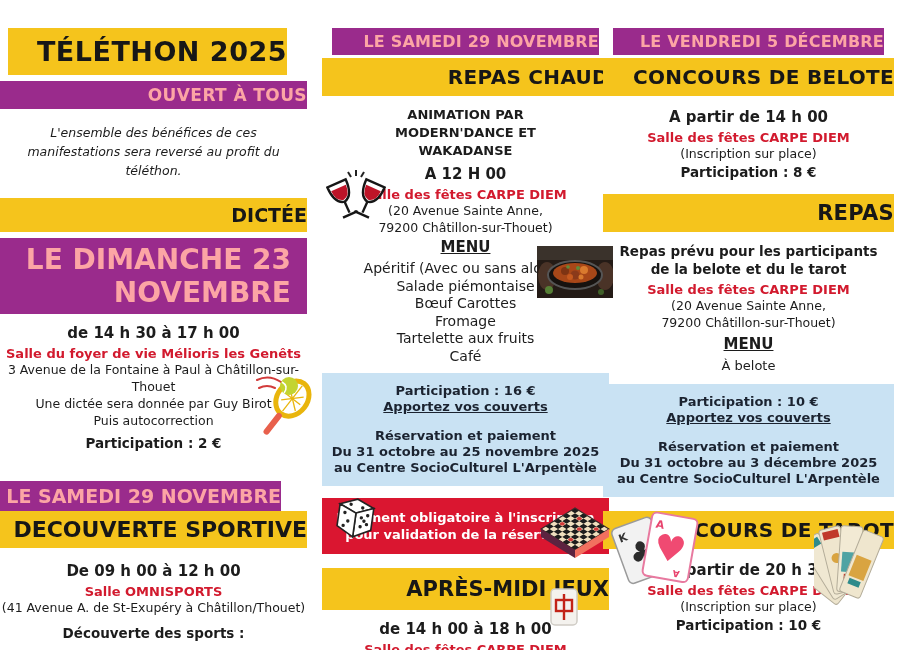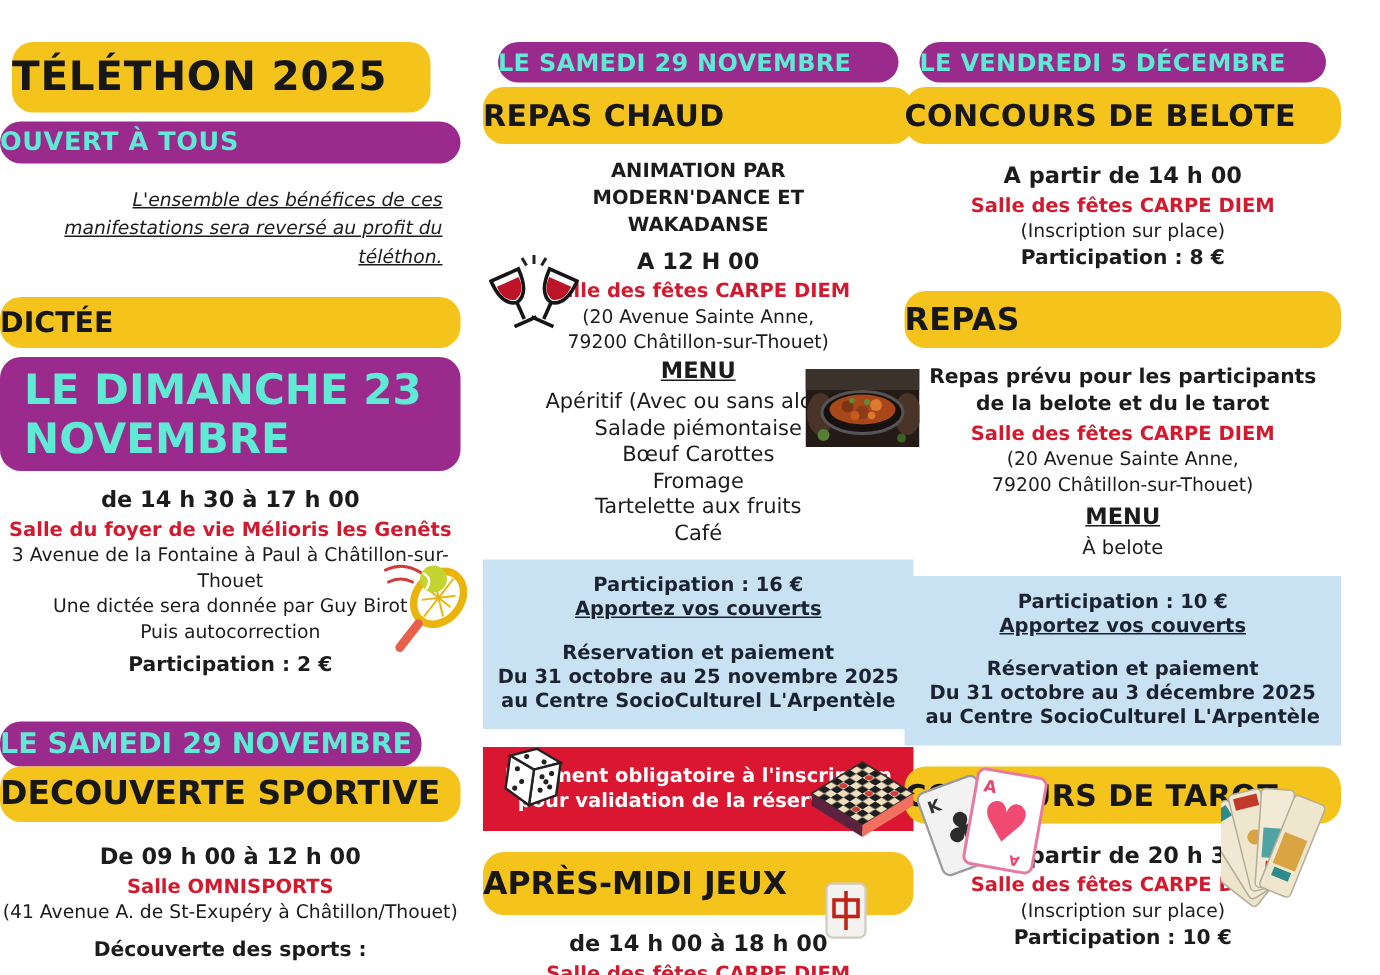--- a/index.html
+++ b/index.html
@@ -5,26 +5,26 @@
   html,body{margin:0;padding:0;background:#fff;}
   .page{
     position:relative;width:920px;height:650px;overflow:hidden;background:#fff;
     font-family:"DejaVu Sans","Liberation Sans",sans-serif;color:#1c1c1c;
     --yellow:#F5C41C; --purple:#9A2B8C; --red-text:#D21A2E; --red-box:#DA1630; --blue-box:#C9E2F3;
   }
   .col{position:absolute;top:0;height:650px;}
   .col-left{left:0;width:307px;}
   .col-mid{left:322px;width:287px;}
   .col-right{left:603px;width:291px;}
-  .banner{font-weight:bold;text-align:left;border-radius:14px;}
-  .bp{background:var(--purple);color:#5eead4;}
+  .banner{font-weight:bold;text-align:right;}
+  .bp{background:var(--purple);color:#fca5a5;}
   .by{background:var(--yellow);color:#171717;}
   .title-banner{margin:28px 20px 0 8px;font-size:27px;padding:8px 0;letter-spacing:.5px;}
   .open-banner{margin-top:6px;font-size:17px;padding:4px 0;letter-spacing:.4px;}
-  .intro{font-style:italic;font-size:12.5px;line-height:19px;margin:14px 12px 0;text-align:right;text-decoration:underline;}
+  .intro{font-style:italic;font-size:12.5px;line-height:19px;margin:14px 12px 0;text-align:center;}
   .lg-banner{font-size:19px;padding:6px 0;}
   .date-banner-left{margin-top:6px;font-size:28px;padding:5px 16px;}
   .sport-date{margin:30px 26px 0 0;font-size:19px;padding:4px 0;}
   .sport-title{font-size:22px;padding:6px 0;}
   .date-banner{margin:28px 10px 0;font-size:16px;padding:4px 0;letter-spacing:.2px;}
   .section-banner{margin-top:3px;font-size:20px;padding:7px 0;letter-spacing:.3px;}
   .time{font-size:15px;font-weight:bold;margin-top:10px;text-align:center;}
   .venue{font-size:13px;font-weight:bold;color:var(--red-text);margin-top:4px;text-align:center;}
   .line{font-size:12.5px;line-height:17px;text-align:center;}
   .bline{font-size:13.5px;font-weight:bold;line-height:18px;text-align:center;}

